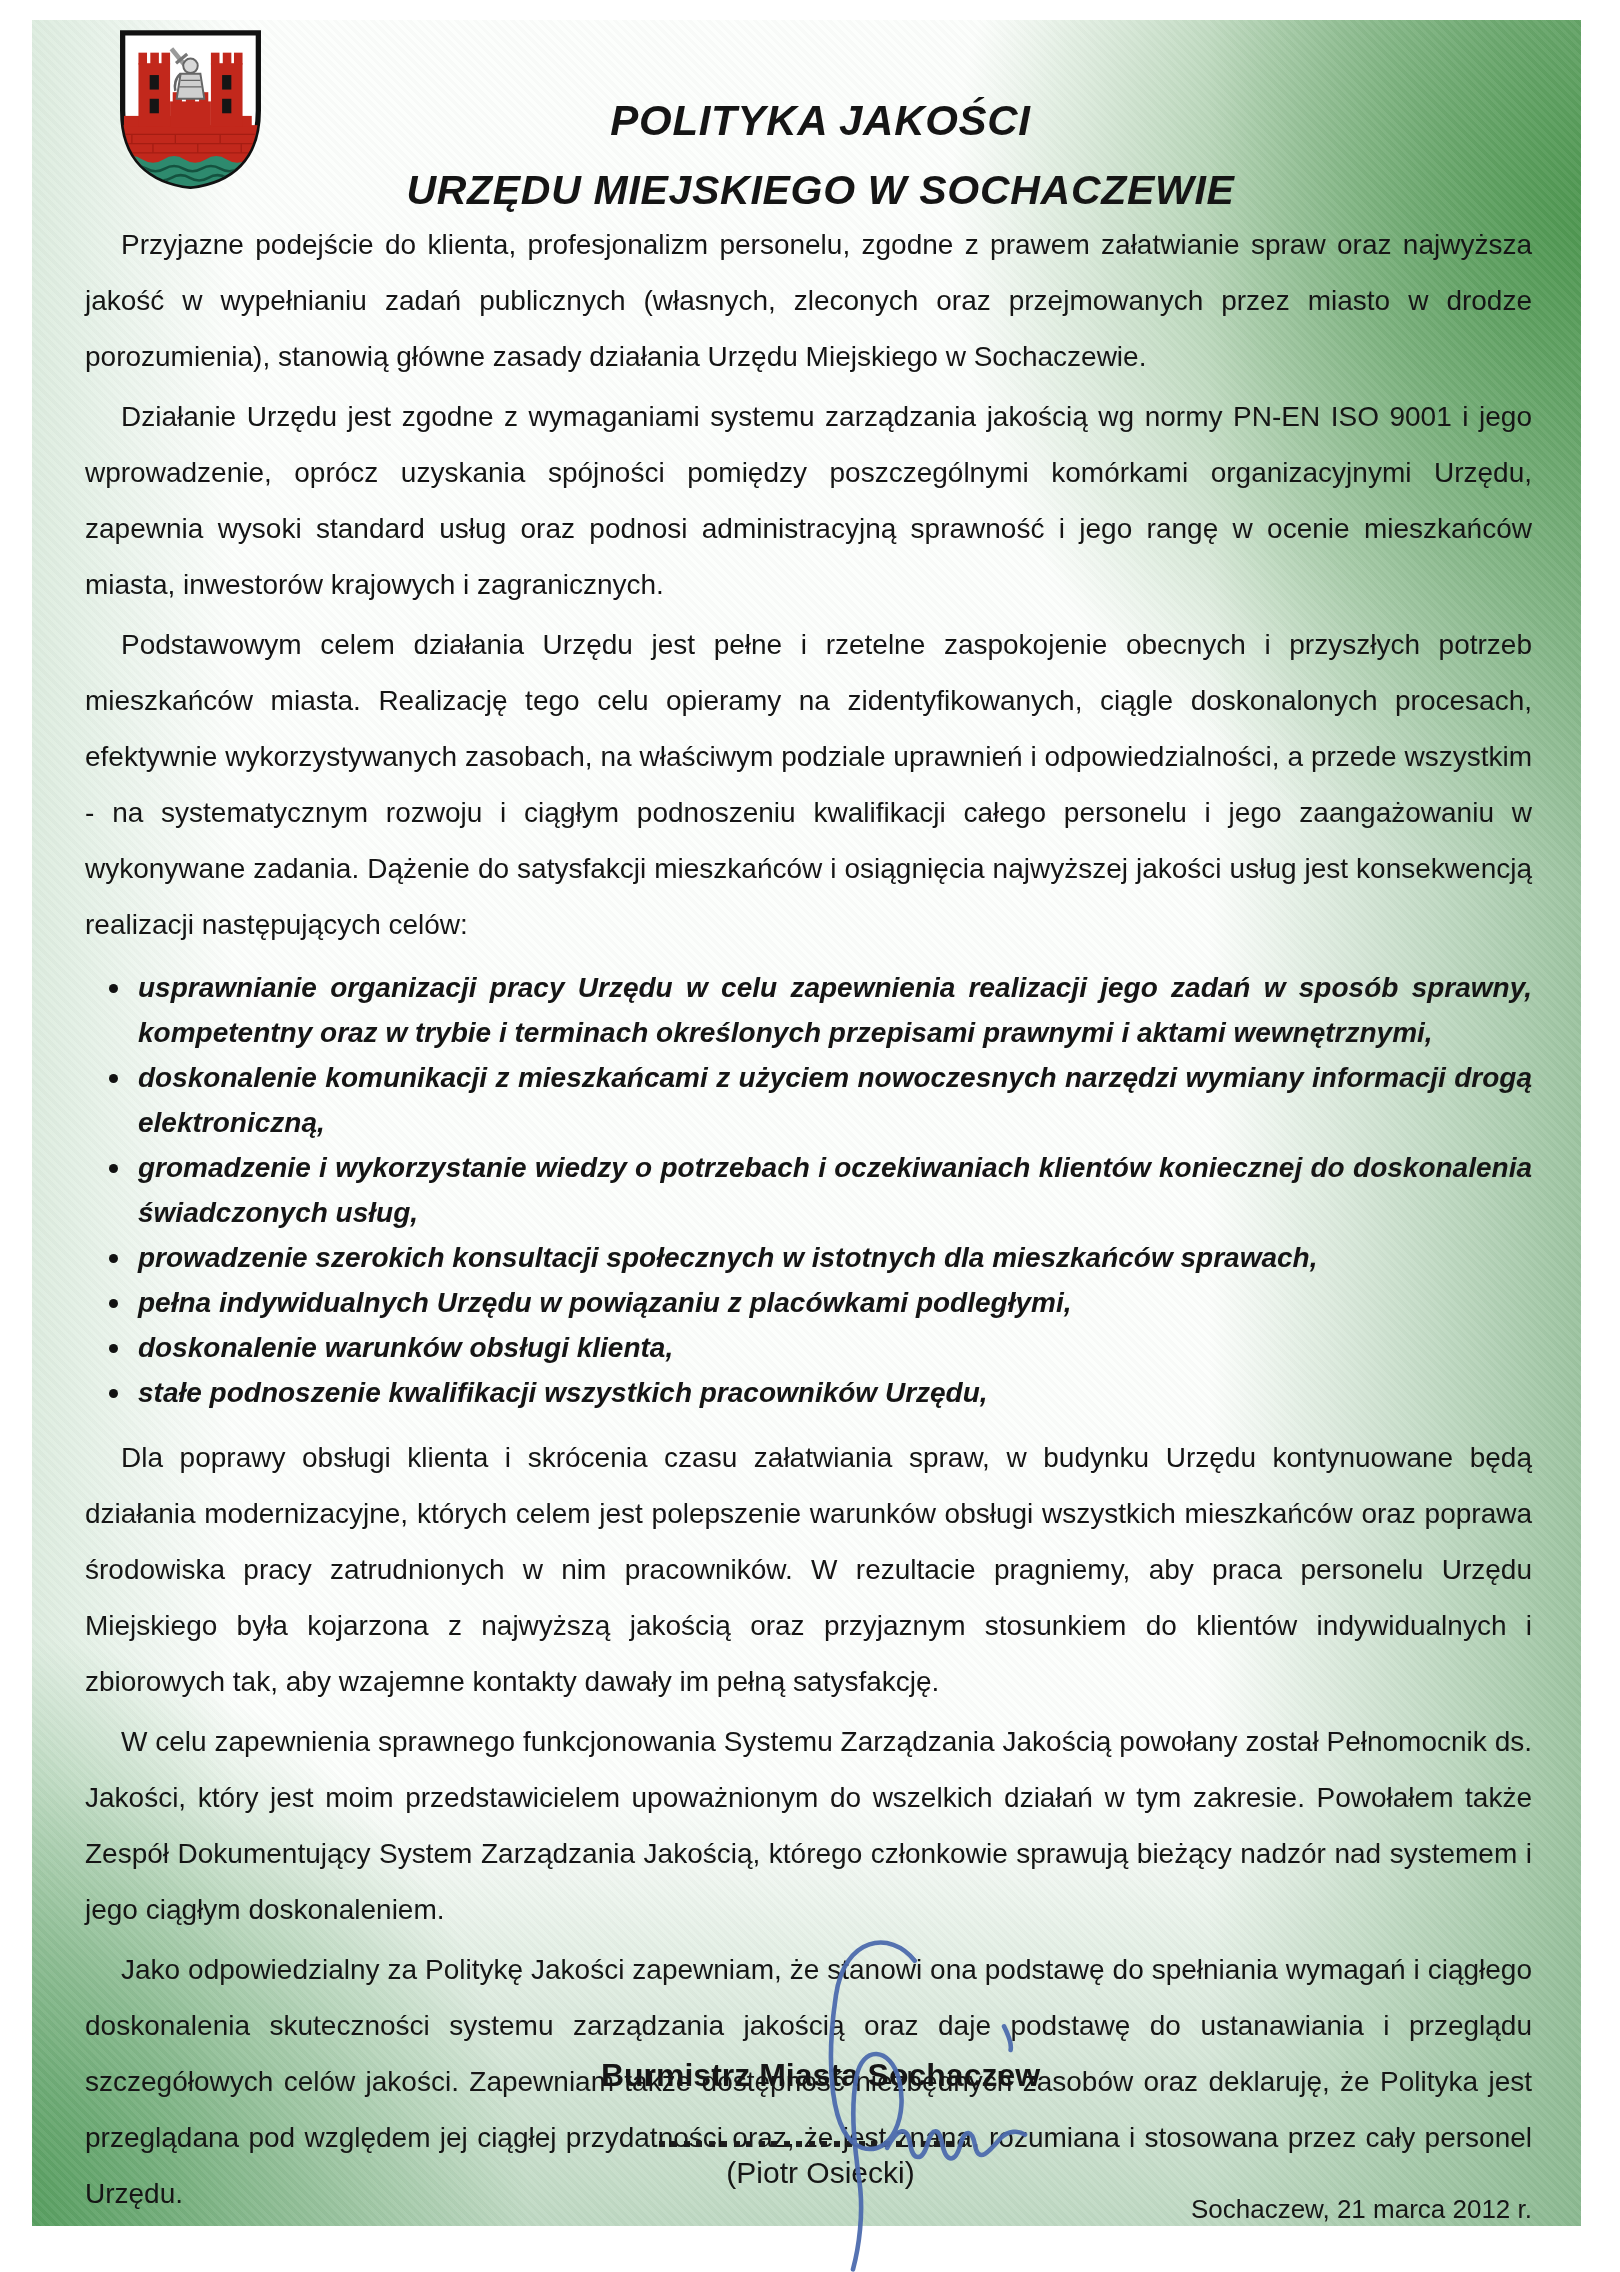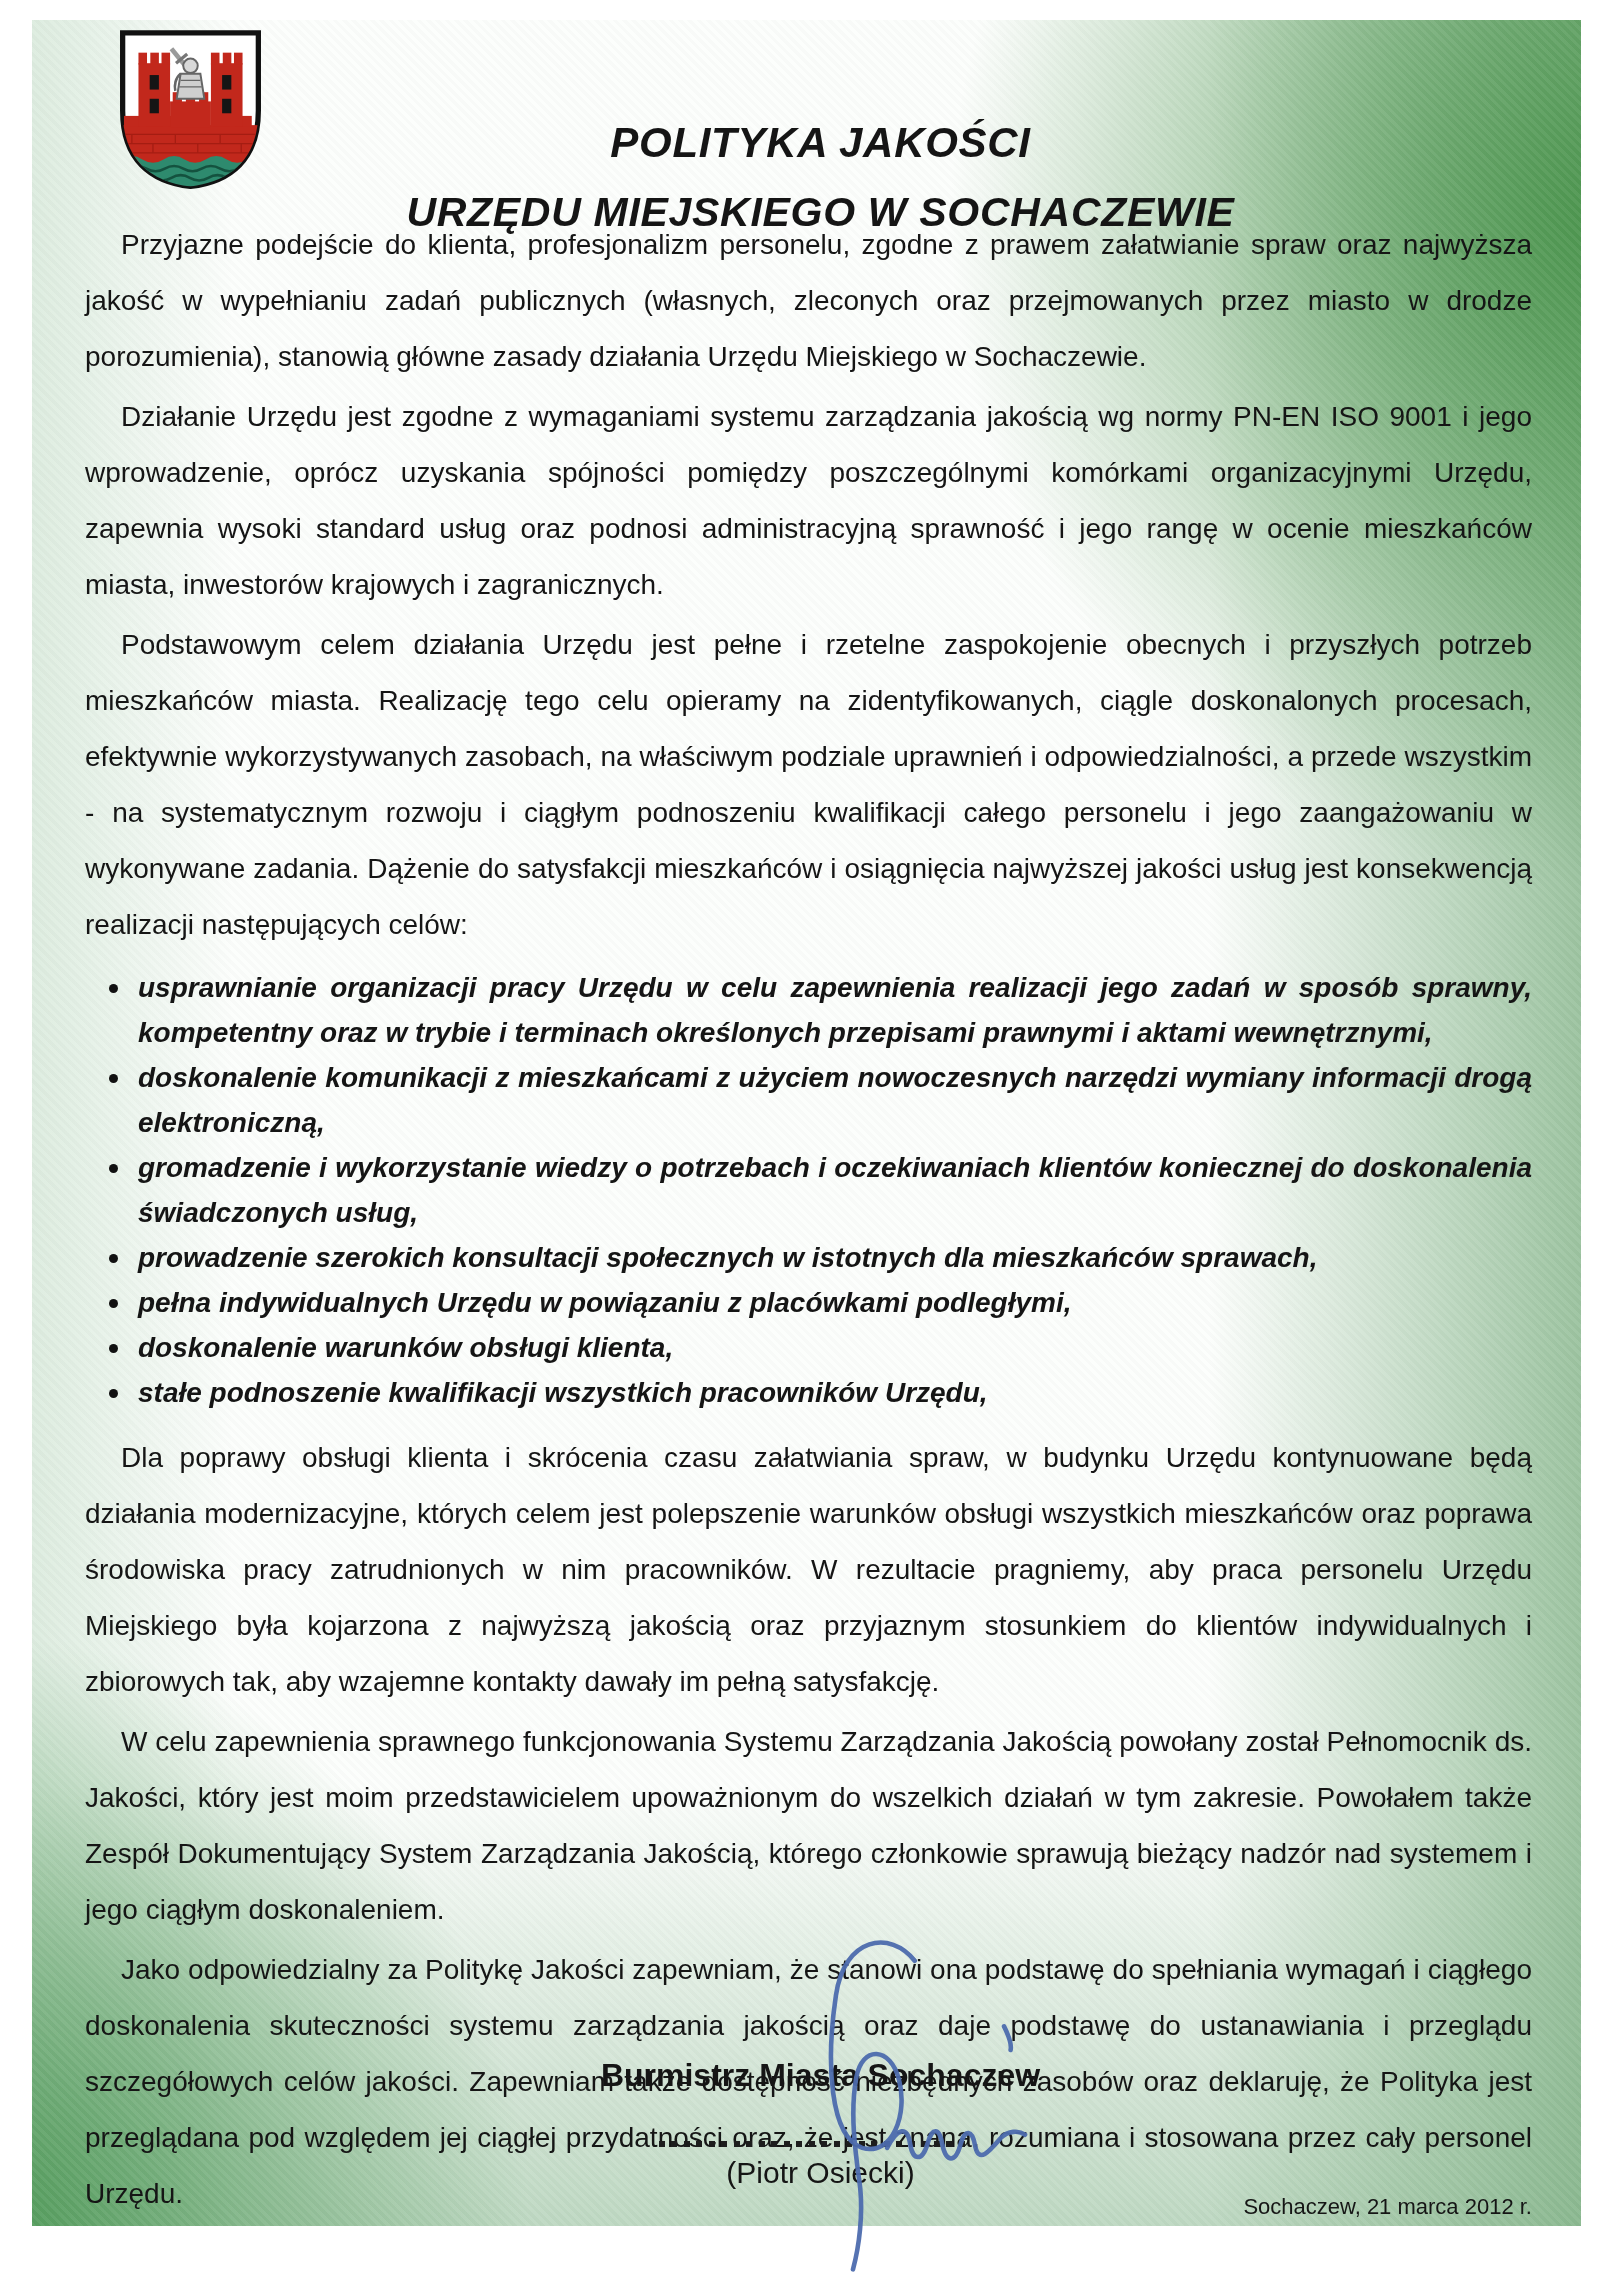--- a/index.html
+++ b/index.html
@@ -14,21 +14,21 @@
       repeating-linear-gradient(45deg, rgba(255,255,255,0.05) 0 3.3px, rgba(0,0,0,0.015) 3.3px 6.6px),
       radial-gradient(ellipse 58% 42% at 101% 9%,  rgba(74,148,76,0.97) 0%, rgba(74,148,76,0) 72%),
       radial-gradient(ellipse 46% 36% at -2% 100%, rgba(77,152,86,0.95) 0%, rgba(77,152,86,0) 74%),
       linear-gradient(to left,  rgba(118,172,124,0.72) 0%, rgba(118,172,124,0) 24%),
       linear-gradient(to top,   rgba(128,178,136,0.50) 0%, rgba(128,178,136,0) 20%),
       linear-gradient(to right, rgba(148,194,156,0.30) 0%, rgba(148,194,156,0) 13%);
   }
   .crest{position:absolute;left:80px;top:4.6px;width:157px;height:166px;}
   .titles{position:absolute;left:77px;right:49px;top:78px;text-align:center;}
   .title-main{
-    font-size:42px;font-weight:bold;font-style:italic;letter-spacing:0.7px;line-height:46px;margin-top:22px;
+    font-size:42px;font-weight:bold;font-style:italic;letter-spacing:0.7px;line-height:46px;
   }
   .title-sub{
     font-size:41px;font-weight:bold;font-style:italic;letter-spacing:0.7px;line-height:46px;
     margin-top:23px;
   }
   .content{
     position:absolute;left:0;top:0;right:0;
     padding:197px 49px 0 53px;
     font-size:28px;line-height:56px;text-align:justify;
   }
@@ -48,21 +48,21 @@
   }
   .sig-dots{
     position:absolute;left:0;right:0;top:2121px;margin:0 auto;width:309px;height:5.3px;
     transform:translateX(6.6px);
     background:repeating-linear-gradient(to right,#1d1d1d 0 6px,transparent 6px 12.5px);
   }
   .sig-name{
     position:absolute;left:77px;right:49px;top:2136px;text-align:center;font-size:30px;
   }
   .date-line{
-    position:absolute;right:49px;top:2174px;font-size:22px;text-align:right;
+    position:absolute;right:49px;top:2174px;font-size:26px;text-align:right;
   }
   .handwriting{position:absolute;left:690px;top:1920px;width:368px;height:352px;z-index:5;}
 </style>
 </head>
 <body>
 
 <div class="paper">
 
   <svg class="crest" viewBox="0 0 238 252">
     <defs>

